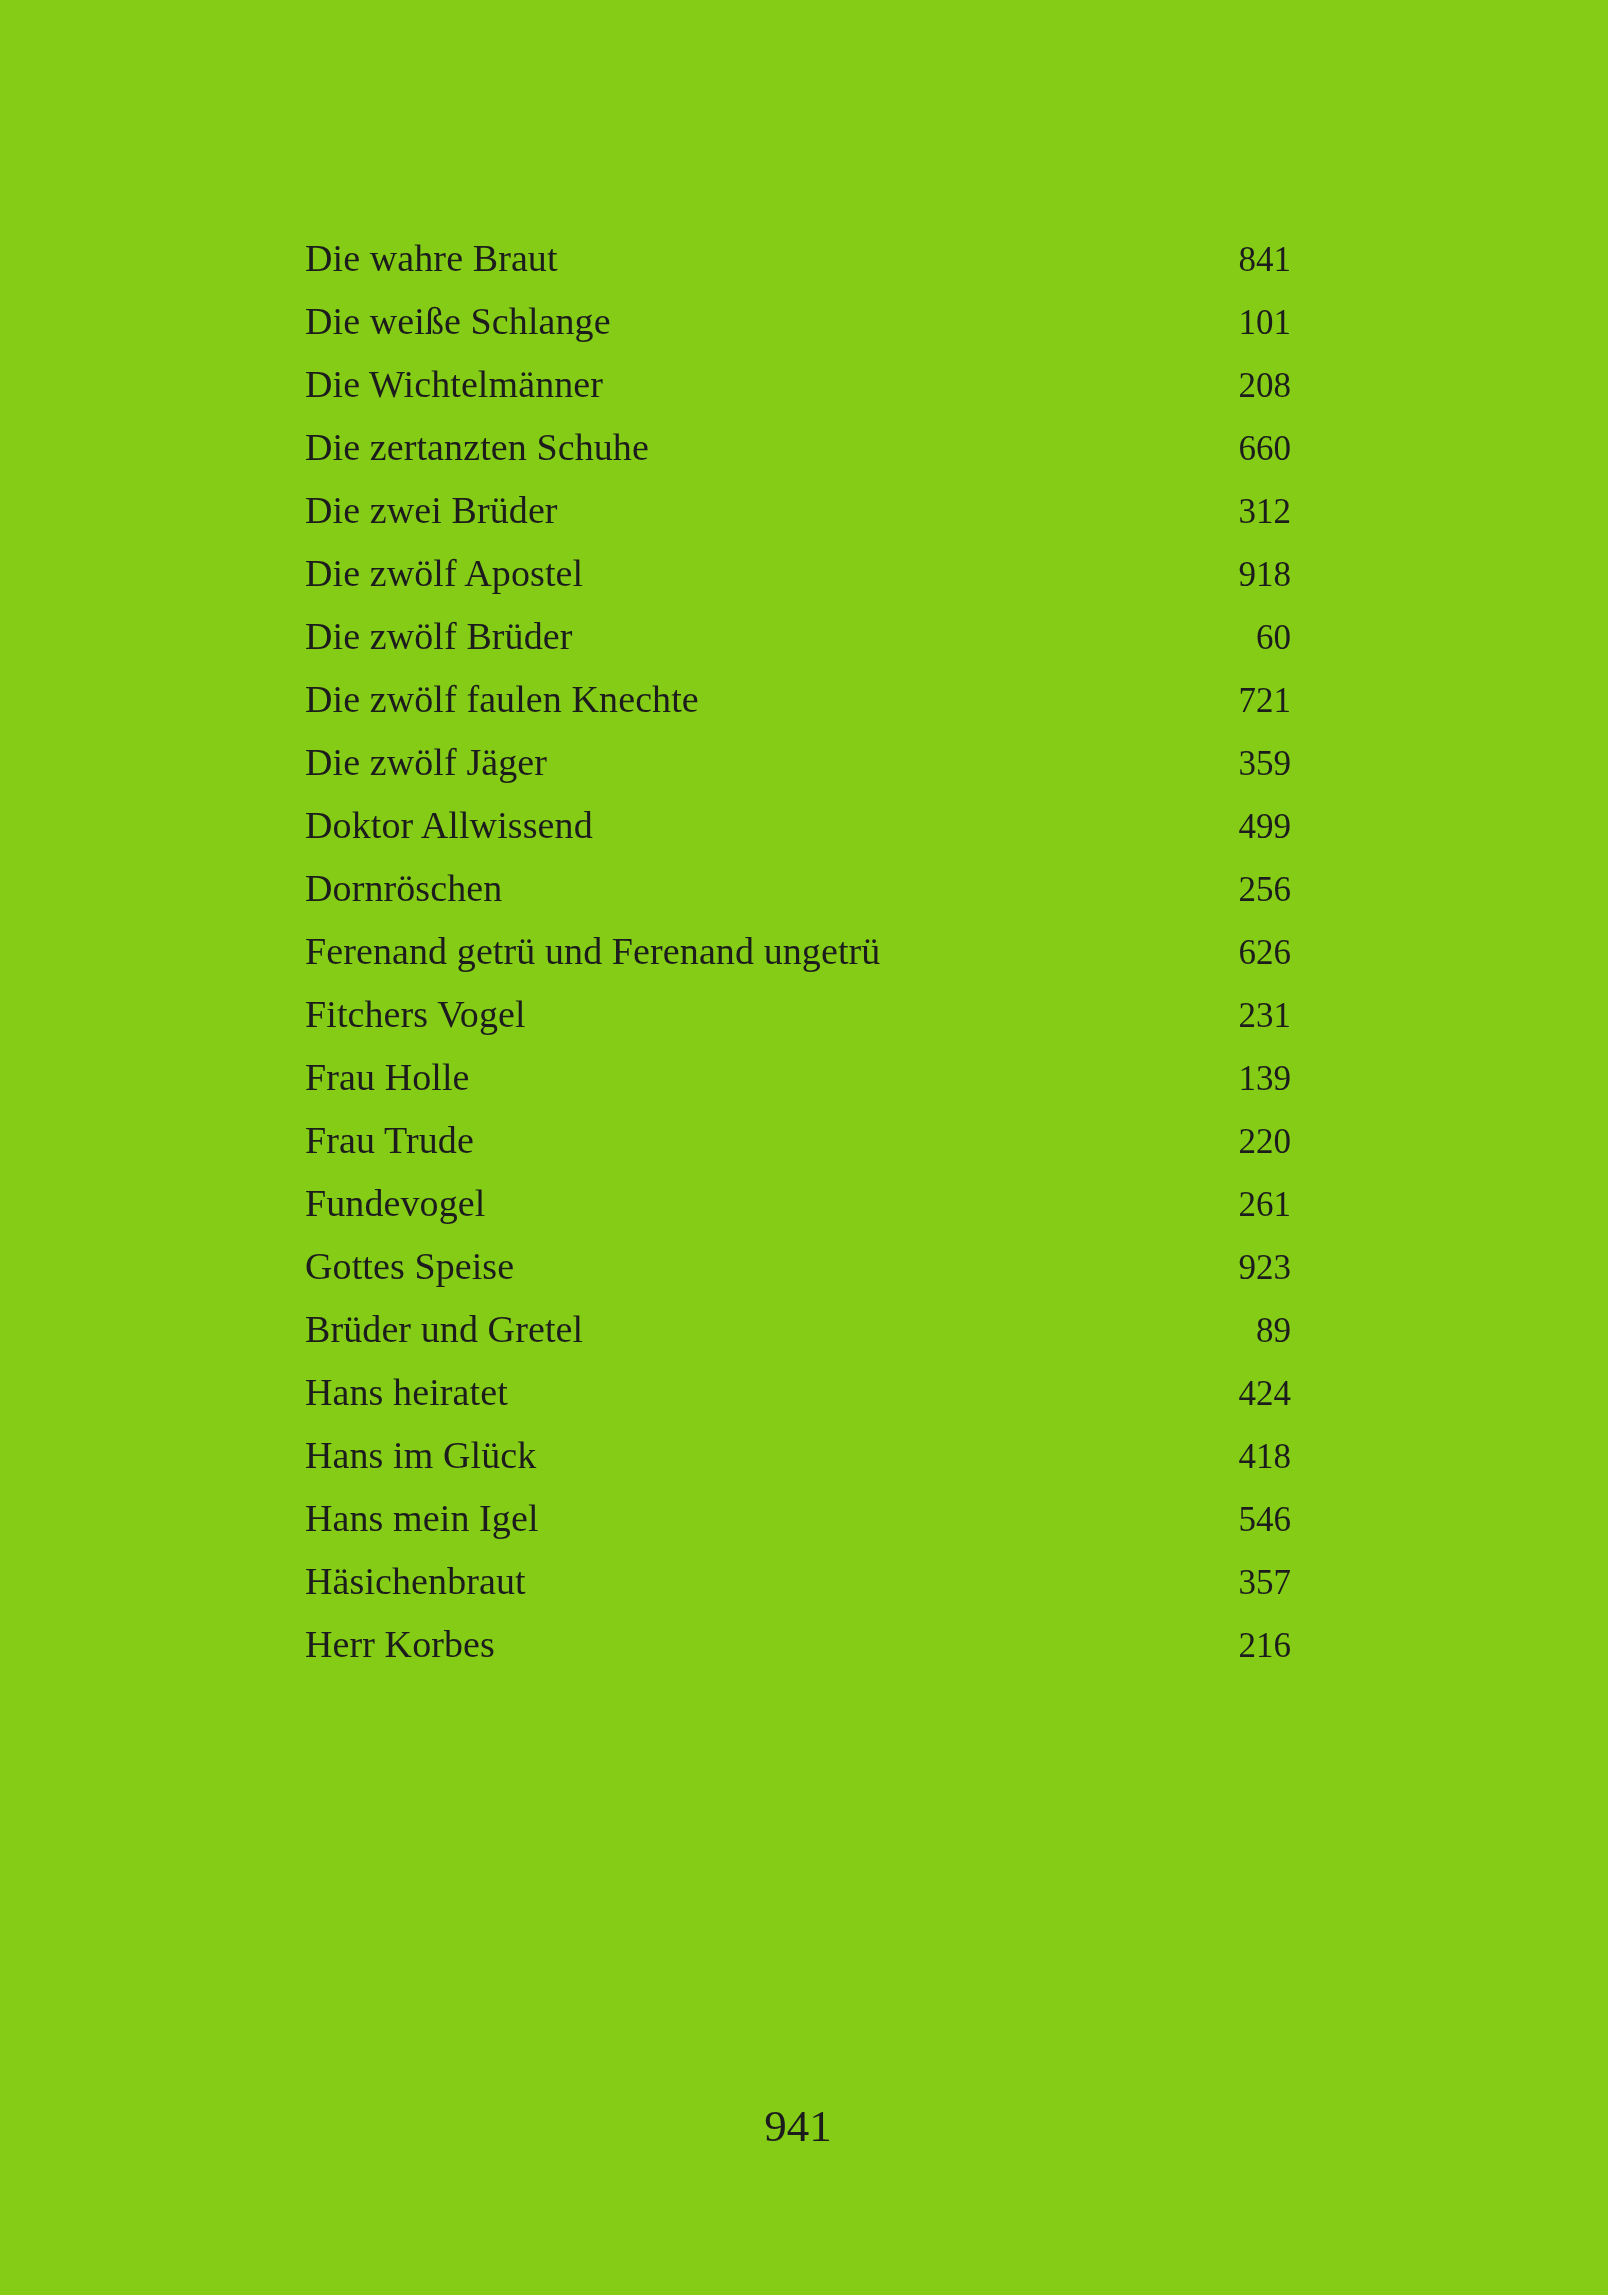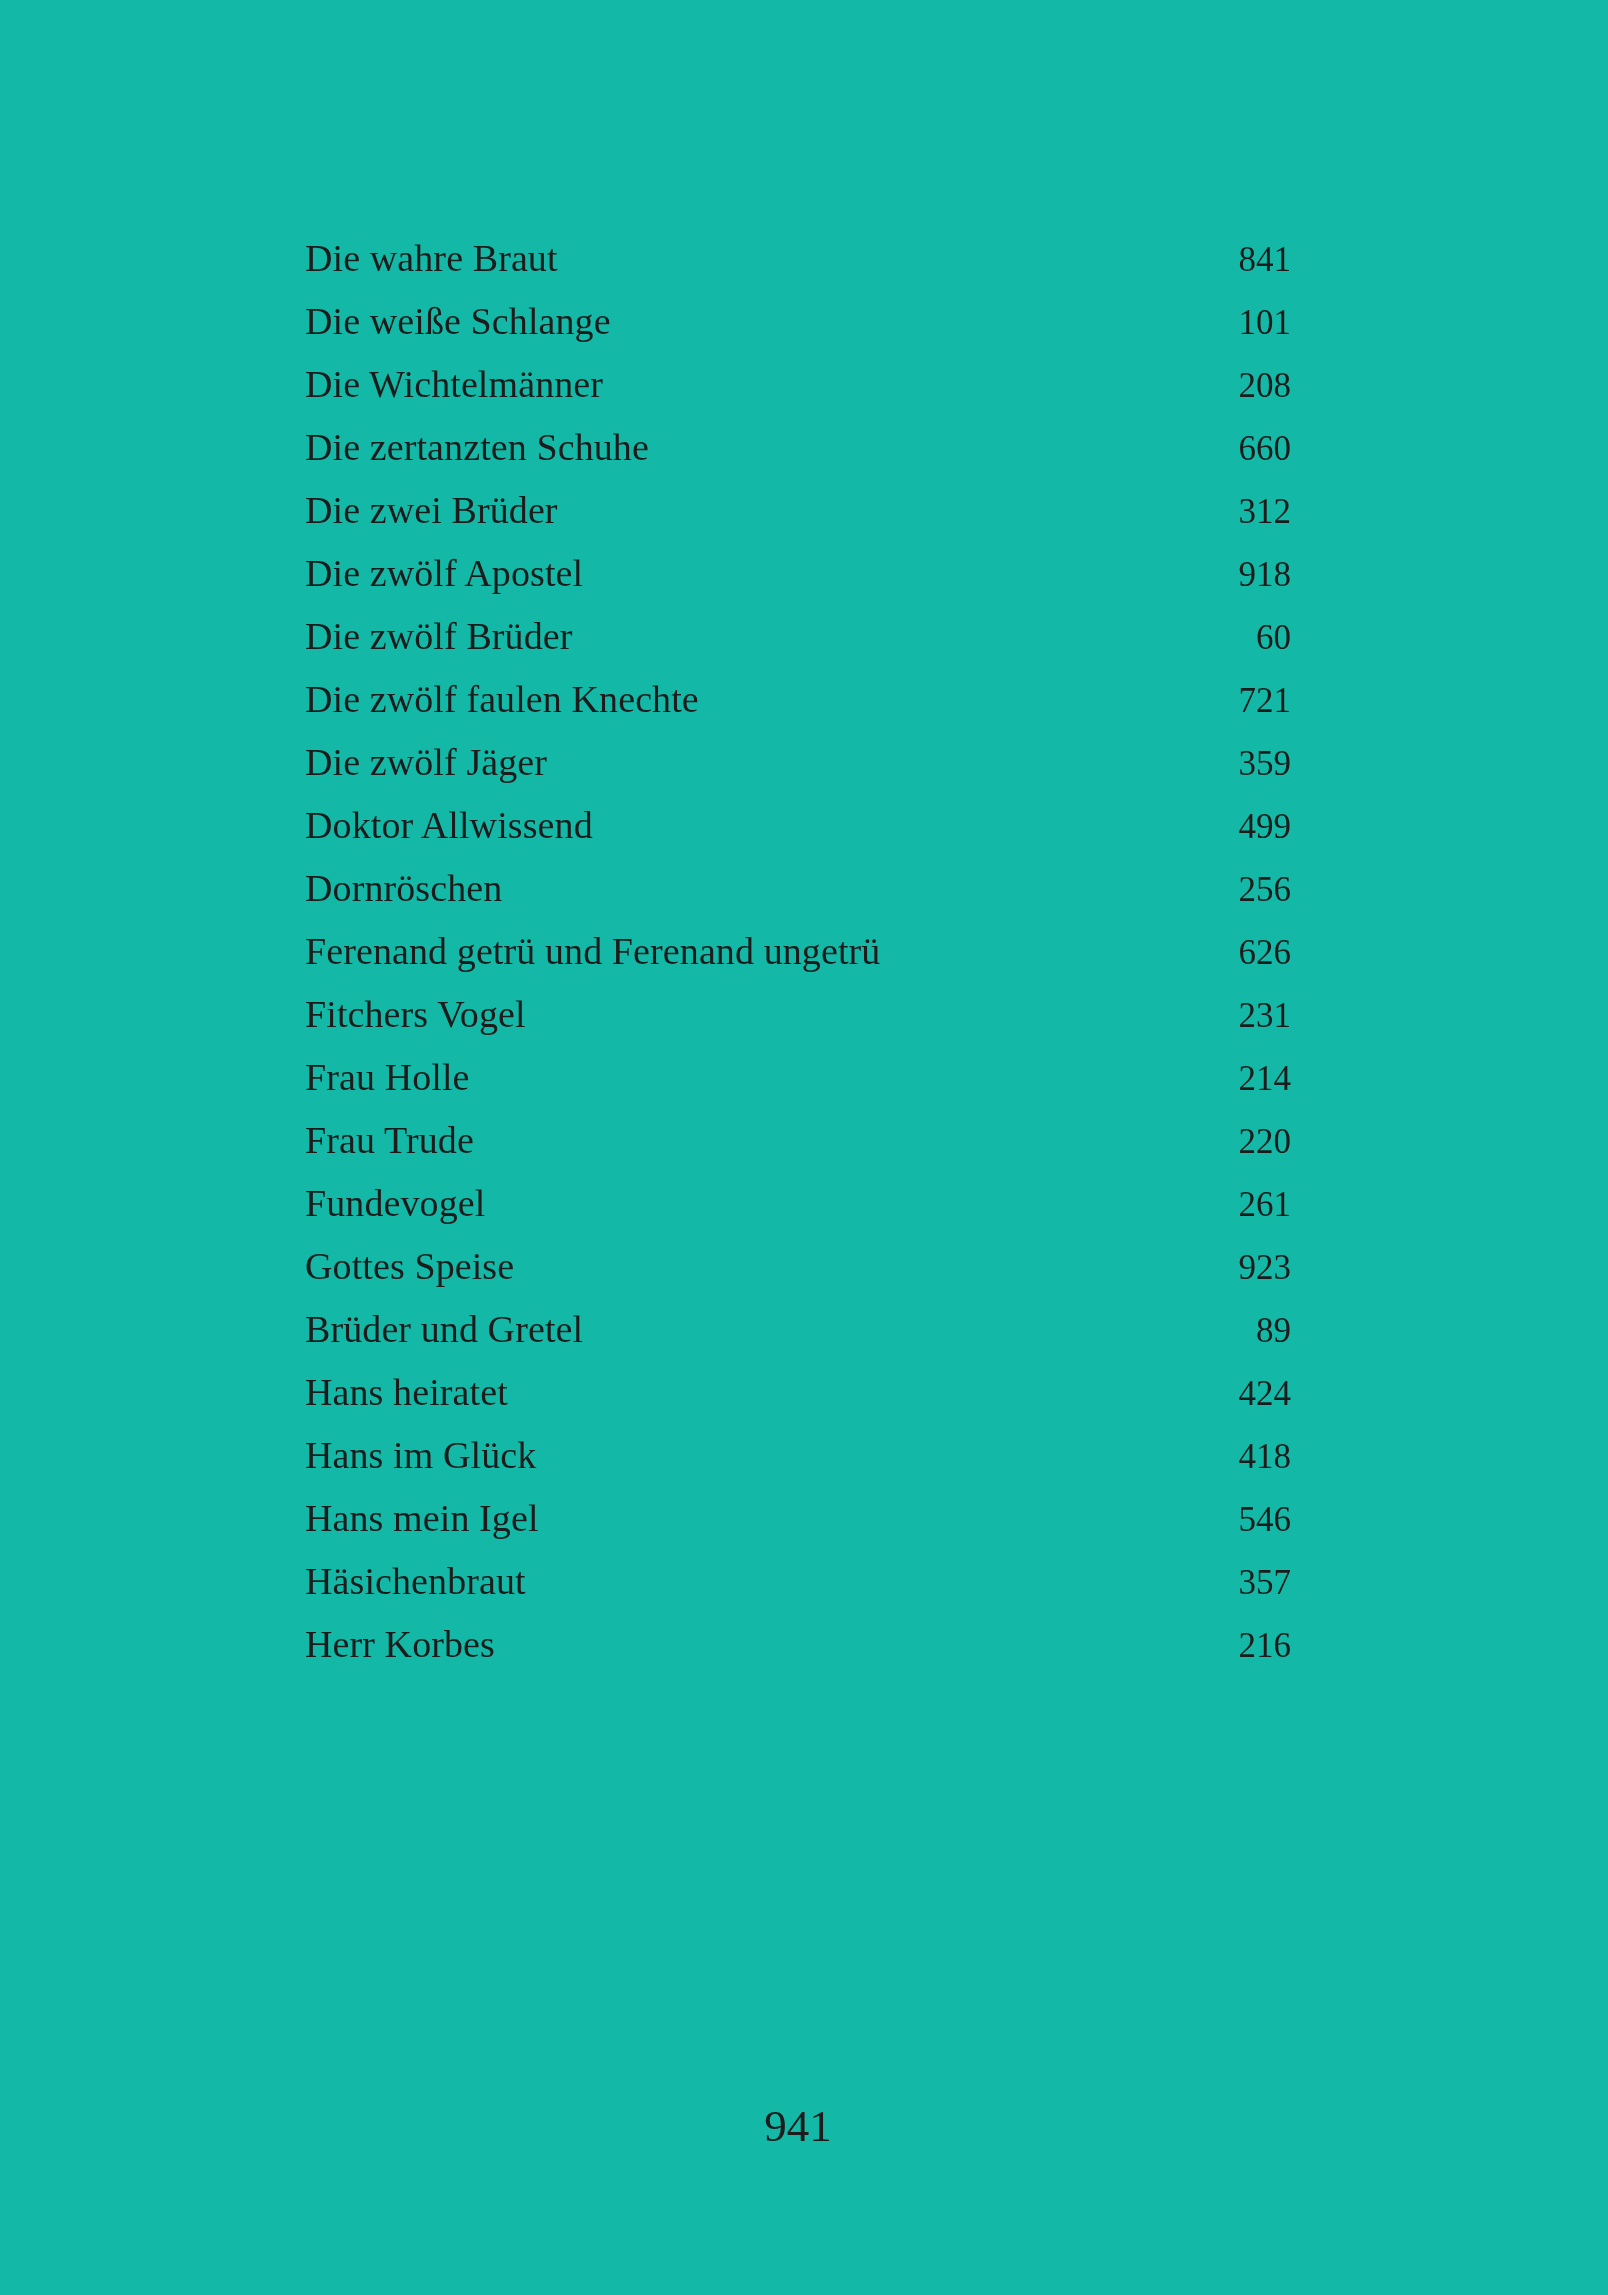--- a/index.html
+++ b/index.html
@@ -11,21 +11,21 @@
     height: 2295px;
     background: #ffffff;
     font-family: "Liberation Serif", "DejaVu Serif", serif;
     color: #1c1c1c;
     position: relative;
     overflow: hidden;
   }
   .book-page {
     position: absolute;
     inset: 0;
-    background: #14b8a6;
+    background: #84cc16;
     text-decoration: underline;
   }
   .toc-list {
     position: absolute;
     left: 305px;
     top: 227px;
     width: 986px;
   }
   .toc-row {
     display: flex;
@@ -124,21 +124,21 @@
     <span class="toc-page">626</span>
   </div>
 
   <div class="toc-row">
     <span class="toc-title">Fitchers Vogel</span>
     <span class="toc-page">231</span>
   </div>
 
   <div class="toc-row">
     <span class="toc-title">Frau Holle</span>
-    <span class="toc-page">214</span>
+    <span class="toc-page">139</span>
   </div>
 
   <div class="toc-row">
     <span class="toc-title">Frau Trude</span>
     <span class="toc-page">220</span>
   </div>
 
   <div class="toc-row">
     <span class="toc-title">Fundevogel</span>
     <span class="toc-page">261</span>

